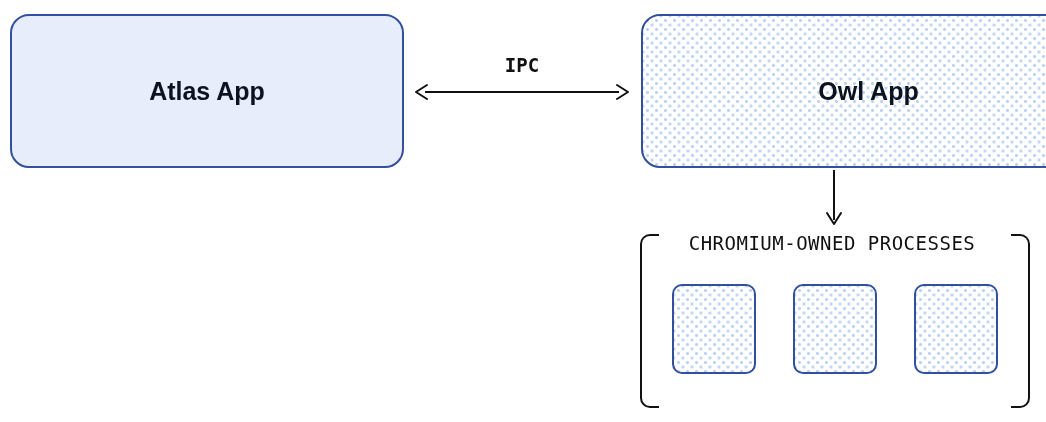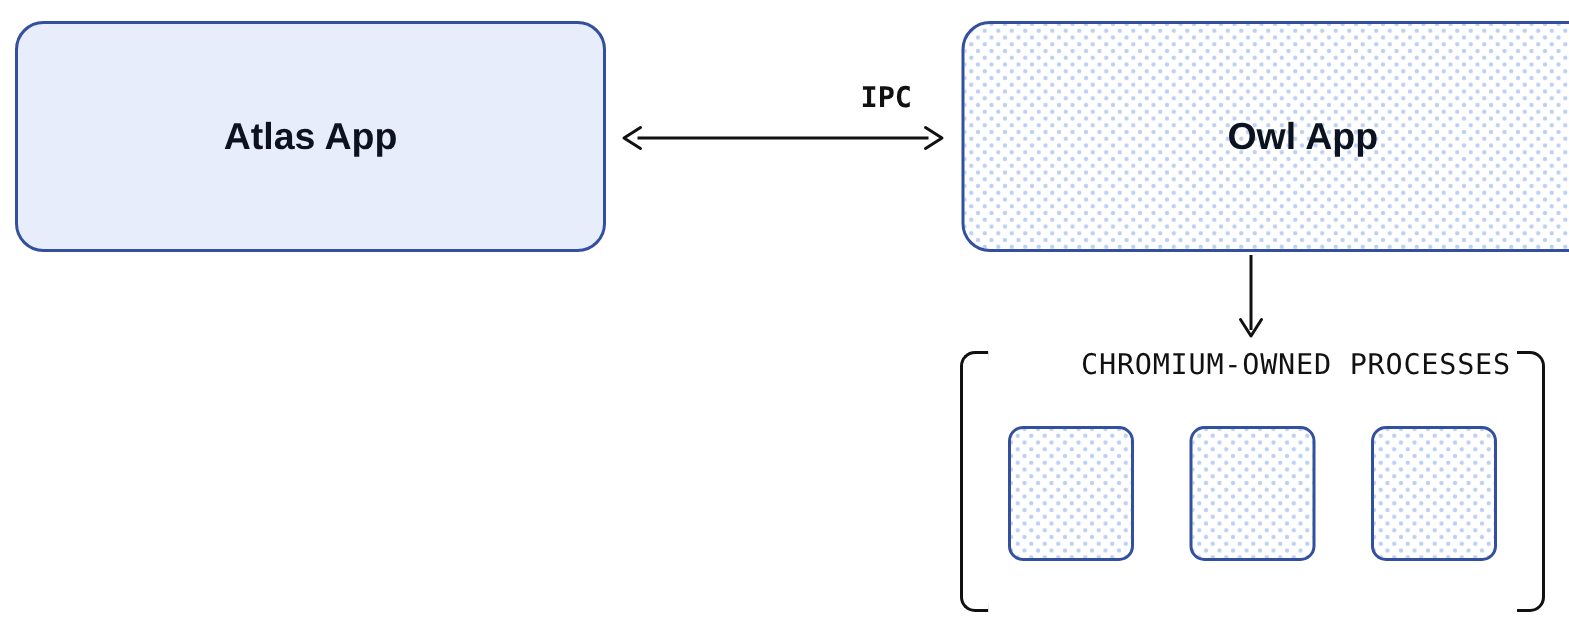--- a/index.html
+++ b/index.html
@@ -43,37 +43,37 @@
       radial-gradient(var(--dot-color) 1.2px, transparent 1.7px);
     background-size:9px 9px;
     background-position:0 0, 4.5px 4.5px;
   }
   .owl-box{
     left:641px; top:14px;
     width:455px; height:154px;
   }
   .ipc-label{
     position:absolute;
-    left:390px; top:54px;
+    left:413px; top:54px;
     width:218px;
-    text-align:right;
+    text-align:center;
     font-family:"DejaVu Sans Mono", monospace;
     font-weight:bold;
     font-size:19px;
     color:var(--ink);
   }
   .arrow-svg{
     position:absolute;
     overflow:visible;
   }
   .h-arrow{ left:413px; top:81px; width:218px; height:22px; }
   .v-arrow{ left:820px; top:170px; width:28px; height:56px; }
   .group-title{
     position:absolute;
-    left:688px; top:232px;
+    left:656px; top:232px;
     width:352px;
     text-align:center;
     font-family:"DejaVu Sans Mono", monospace;
     font-size:19px;
     letter-spacing:0.5px;
     color:var(--ink);
     background:transparent;
   }
   .bracket{
     position:absolute;

